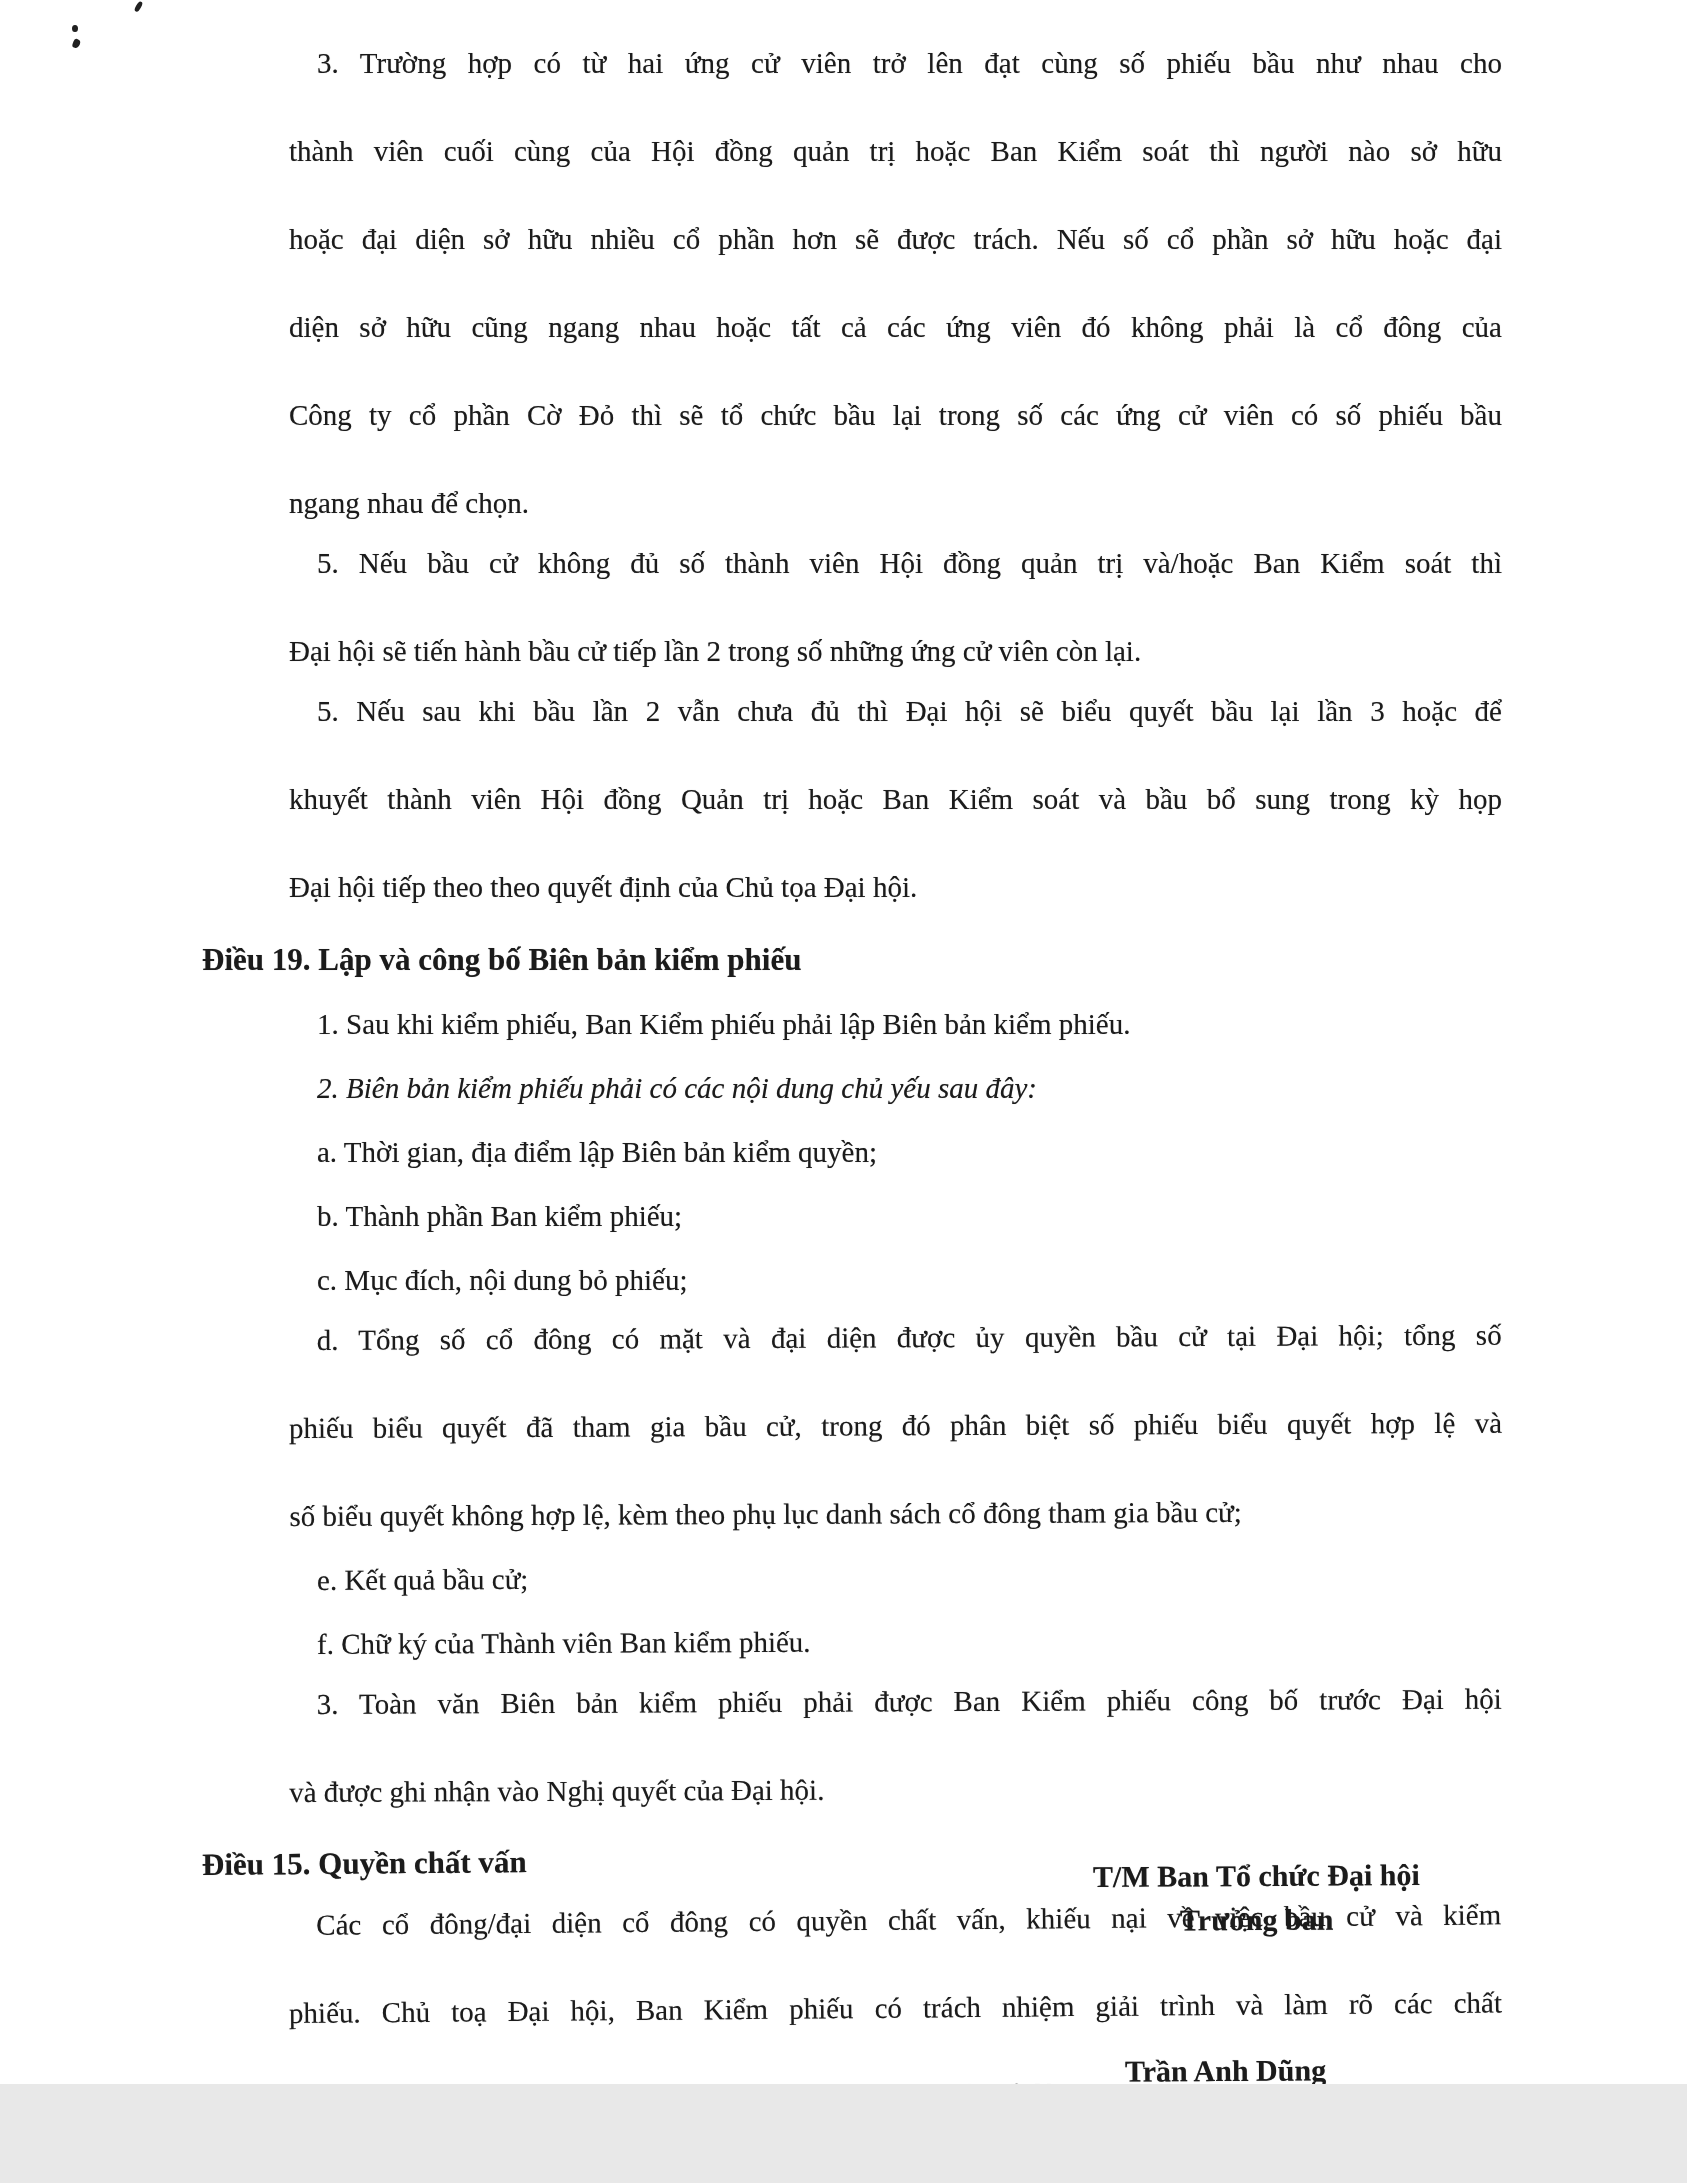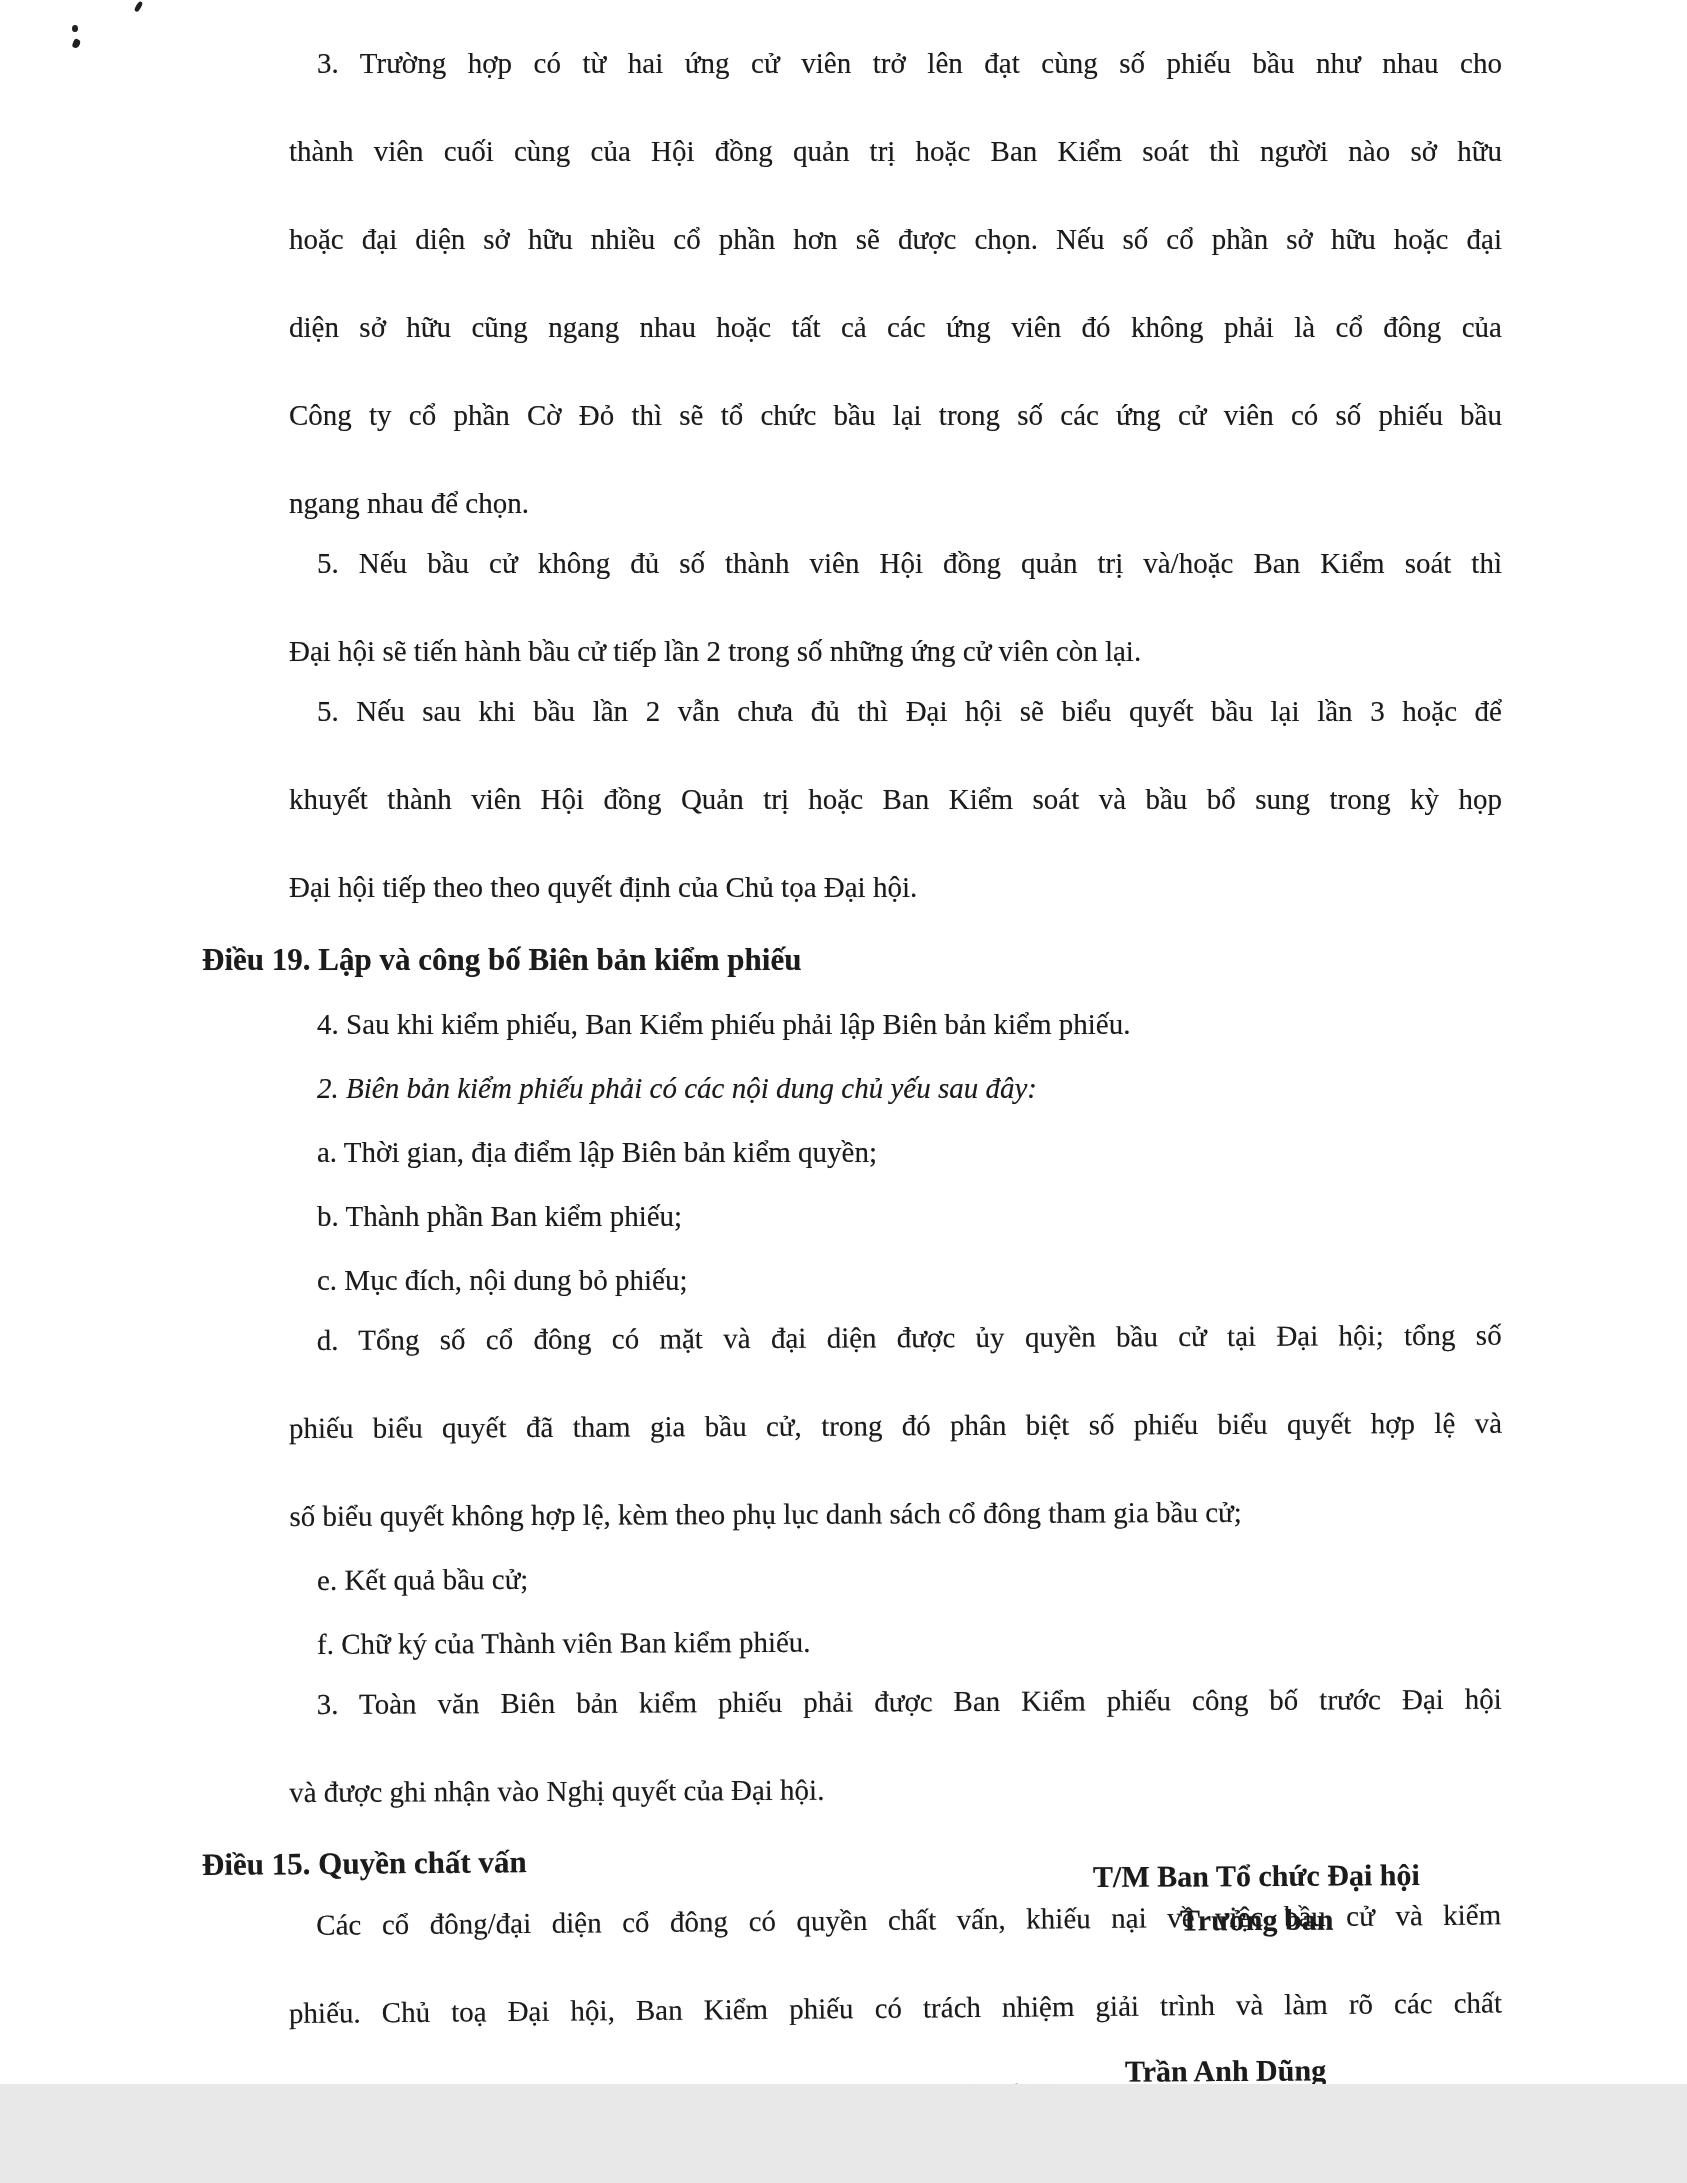--- a/index.html
+++ b/index.html
@@ -56,39 +56,39 @@
 <div class="page">
 
   <div class="mk" id="mk-dot-a"></div>
   <div class="mk" id="mk-dot-b"></div>
   <div class="mk" id="mk-tick"></div>
 
   <div id="doc">
       <div class="block p">
         <div class="line jl ind">3. Trường hợp có từ hai ứng cử viên trở lên đạt cùng số phiếu bầu như nhau cho</div>
         <div class="line jl">thành viên cuối cùng của Hội đồng quản trị hoặc Ban Kiểm soát thì người nào sở hữu</div>
-        <div class="line jl">hoặc đại diện sở hữu nhiều cổ phần hơn sẽ được chọn. Nếu số cổ phần sở hữu hoặc đại</div>
+        <div class="line jl">hoặc đại diện sở hữu nhiều cổ phần hơn sẽ được trách. Nếu số cổ phần sở hữu hoặc đại</div>
         <div class="line jl">diện sở hữu cũng ngang nhau hoặc tất cả các ứng viên đó không phải là cổ đông của</div>
         <div class="line jl">Công ty cổ phần Cờ Đỏ thì sẽ tổ chức bầu lại trong số các ứng cử viên có số phiếu bầu</div>
         <div class="line">ngang nhau để chọn.</div>
       </div>
       <div class="block p">
         <div class="line jl ind">5. Nếu bầu cử không đủ số thành viên Hội đồng quản trị và/hoặc Ban Kiểm soát thì</div>
         <div class="line">Đại hội sẽ tiến hành bầu cử tiếp lần 2 trong số những ứng cử viên còn lại.</div>
       </div>
       <div class="block p">
         <div class="line jl ind">5. Nếu sau khi bầu lần 2 vẫn chưa đủ thì Đại hội sẽ biểu quyết bầu lại lần 3 hoặc để</div>
         <div class="line jl">khuyết thành viên Hội đồng Quản trị hoặc Ban Kiểm soát và bầu bổ sung trong kỳ họp</div>
         <div class="line">Đại hội tiếp theo theo quyết định của Chủ tọa Đại hội.</div>
       </div>
       <div class="block heading">
         <div class="line">Điều 19. Lập và công bố Biên bản kiểm phiếu</div>
       </div>
       <div class="block item">
-        <div class="line ind">4. Sau khi kiểm phiếu, Ban Kiểm phiếu phải lập Biên bản kiểm phiếu.</div>
+        <div class="line ind">1. Sau khi kiểm phiếu, Ban Kiểm phiếu phải lập Biên bản kiểm phiếu.</div>
       </div>
       <div class="block item-bold-italic">
         <div class="line ind">2. Biên bản kiểm phiếu phải có các nội dung chủ yếu sau đây:</div>
       </div>
       <div class="block item">
         <div class="line ind">a. Thời gian, địa điểm lập Biên bản kiểm quyền;</div>
       </div>
       <div class="block item">
         <div class="line ind">b. Thành phần Ban kiểm phiếu;</div>
       </div>

